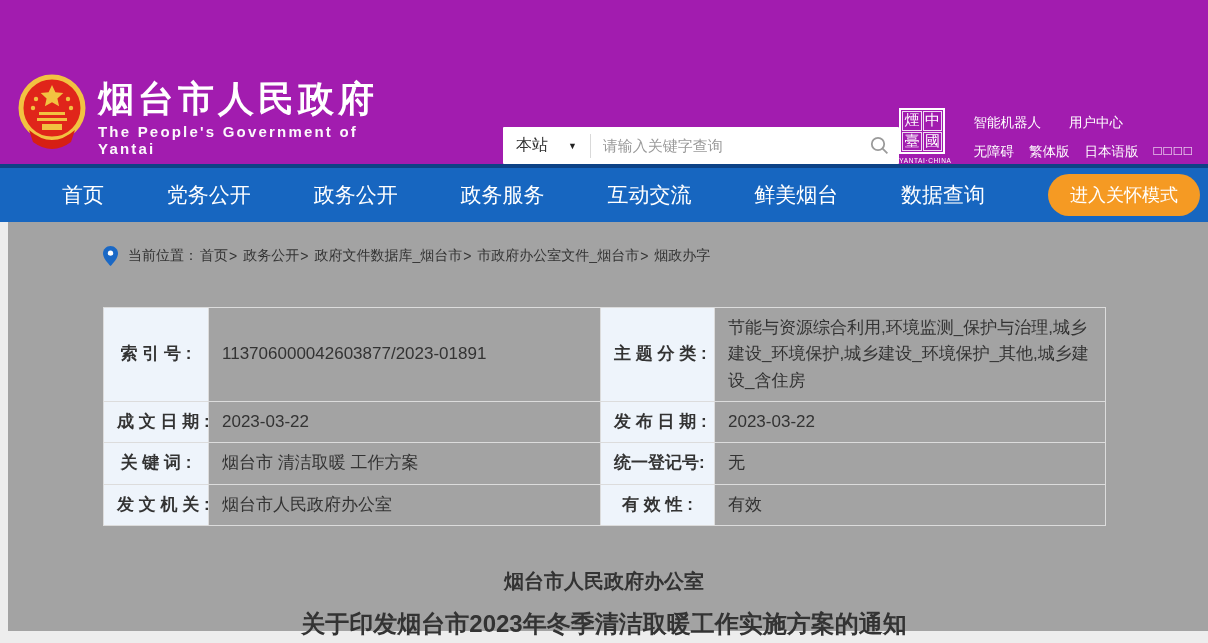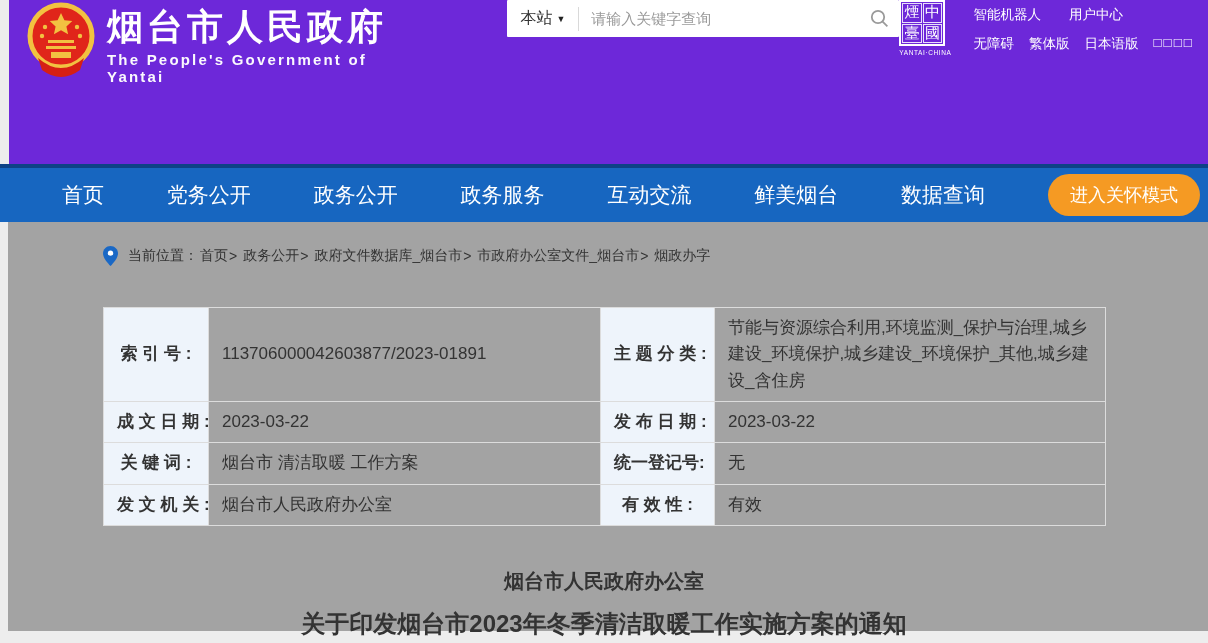--- a/index.html
+++ b/index.html
@@ -1,28 +1,28 @@
 <!DOCTYPE html>
 <html><head>
 <meta charset="utf-8">
 <style>
   * { margin:0; padding:0; box-sizing:border-box; }
   html,body { width:1208px; height:643px; overflow:hidden; }
   body { background:#ededed; font-family:"Liberation Sans","DejaVu Sans",sans-serif; }
 
   
-  .header { background:#6d28d9; height:164px; display:flex; align-items:flex-start; padding:0 14px 0 18px;margin-left:9px; }
+  .header { background:#a21caf; height:164px; display:flex; align-items:flex-end; padding:0 14px 0 18px; }
   .brand { display:flex; align-items:center; }
   .emblem { width:68px; height:92px; margin-right:12px; flex:0 0 auto; }
   .brand-text { color:#fff; }
   .site-name { font-size:36px; font-weight:bold; letter-spacing:4px; line-height:1.1; }
   .site-name-en { font-size:15px; letter-spacing:2.2px; margin-top:4px; font-weight:bold; opacity:.97; }
 
   .search-box { margin-left:92px; width:407px; height:37px; background:#fff; display:flex; align-items:center; border-radius:1px; }
-  .search-scope { display:flex; align-items:center; gap:4px; padding:0 13px; font-size:16px; color:#333; cursor:pointer; white-space:nowrap; }
+  .search-scope { display:flex; align-items:center; gap:20px; padding:0 13px; font-size:16px; color:#333; cursor:pointer; white-space:nowrap; }
   .scope-arrow { font-size:9px; color:#222; }
   .search-divider { width:1px; height:24px; background:#d9d9d9; }
   .search-input { flex:1; border:none; outline:none; font-size:15px; color:#333; padding:0 12px; background:transparent; }
   .search-input::placeholder { color:#9a9a9a; }
   .search-btn { width:40px; height:100%; background:none; border:none; display:flex; align-items:center; justify-content:center; cursor:pointer; }
 
   .header-right { margin-left:auto; display:flex; align-items:flex-start; }
   .seal { margin-right:22px; text-align:center; color:#fff; }
   .seal-box { width:46px; height:46px; border:2px solid #fff; display:grid; grid-template-columns:1fr 1fr; grid-template-rows:1fr 1fr; padding:1px; gap:1px; }
   .seal-box span { border:1px solid rgba(255,255,255,.85); font-size:15px; line-height:1; display:flex; align-items:center; justify-content:center; font-family:"Liberation Serif","DejaVu Serif",serif; }

